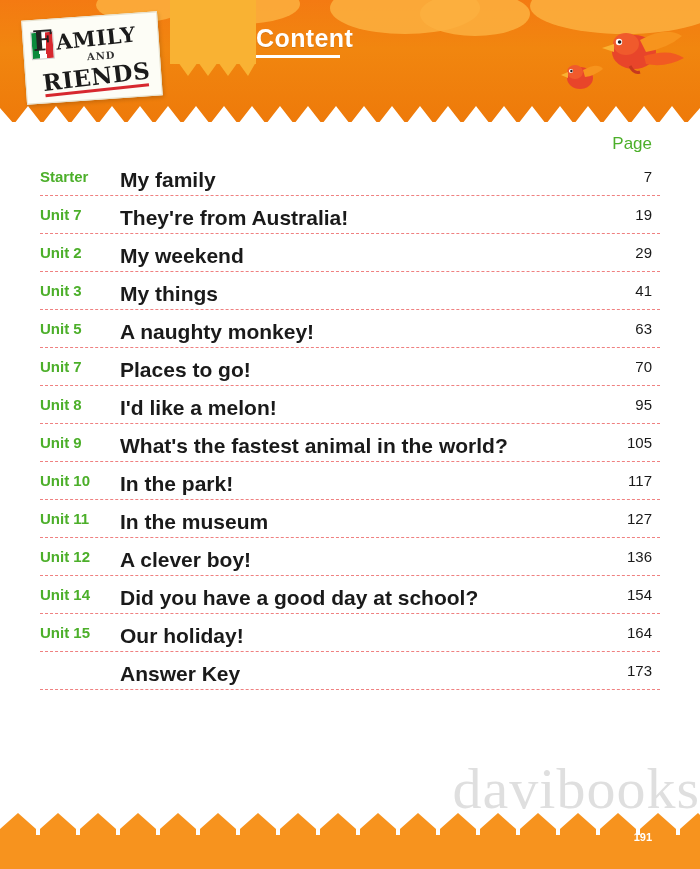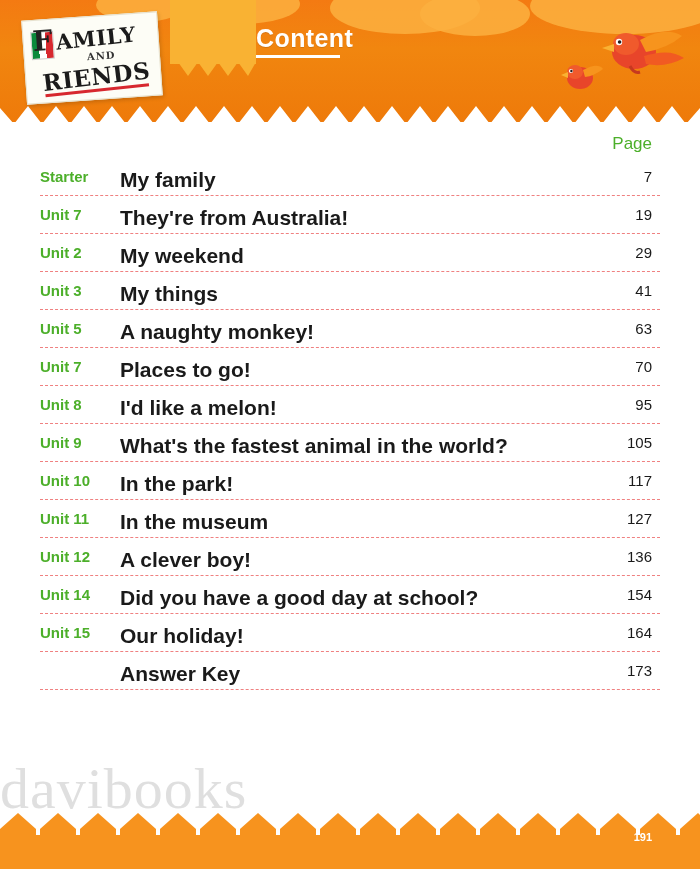--- a/index.html
+++ b/index.html
@@ -203,21 +203,21 @@
     text-align: right;
     font-size: 15px;
     color: #1a1a1a;
   }
 
   
   .watermark {
     position: absolute;
     left: 0; top: 760px;
     width: 700px;
-    text-align: left;
+    text-align: right;
     pointer-events: none;
     z-index: 5;
   }
   .wm-main {
     font-family: "Liberation Serif", serif;
     font-size: 58px;
     color: rgba(150,150,150,.30);
     letter-spacing: 1px;
     line-height: 1;
   }

